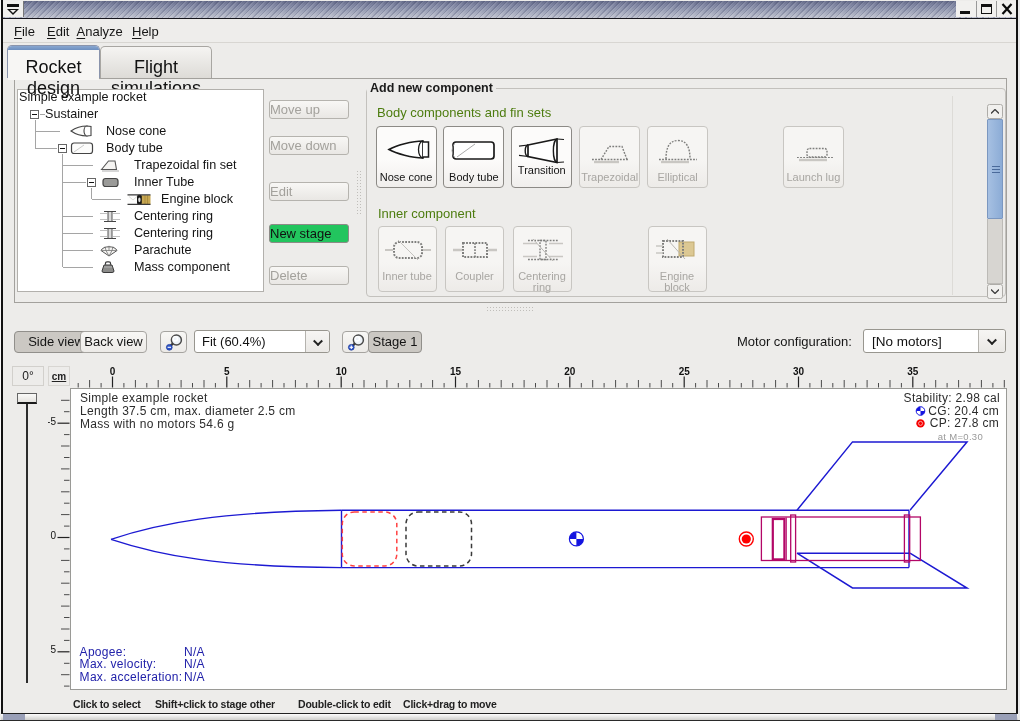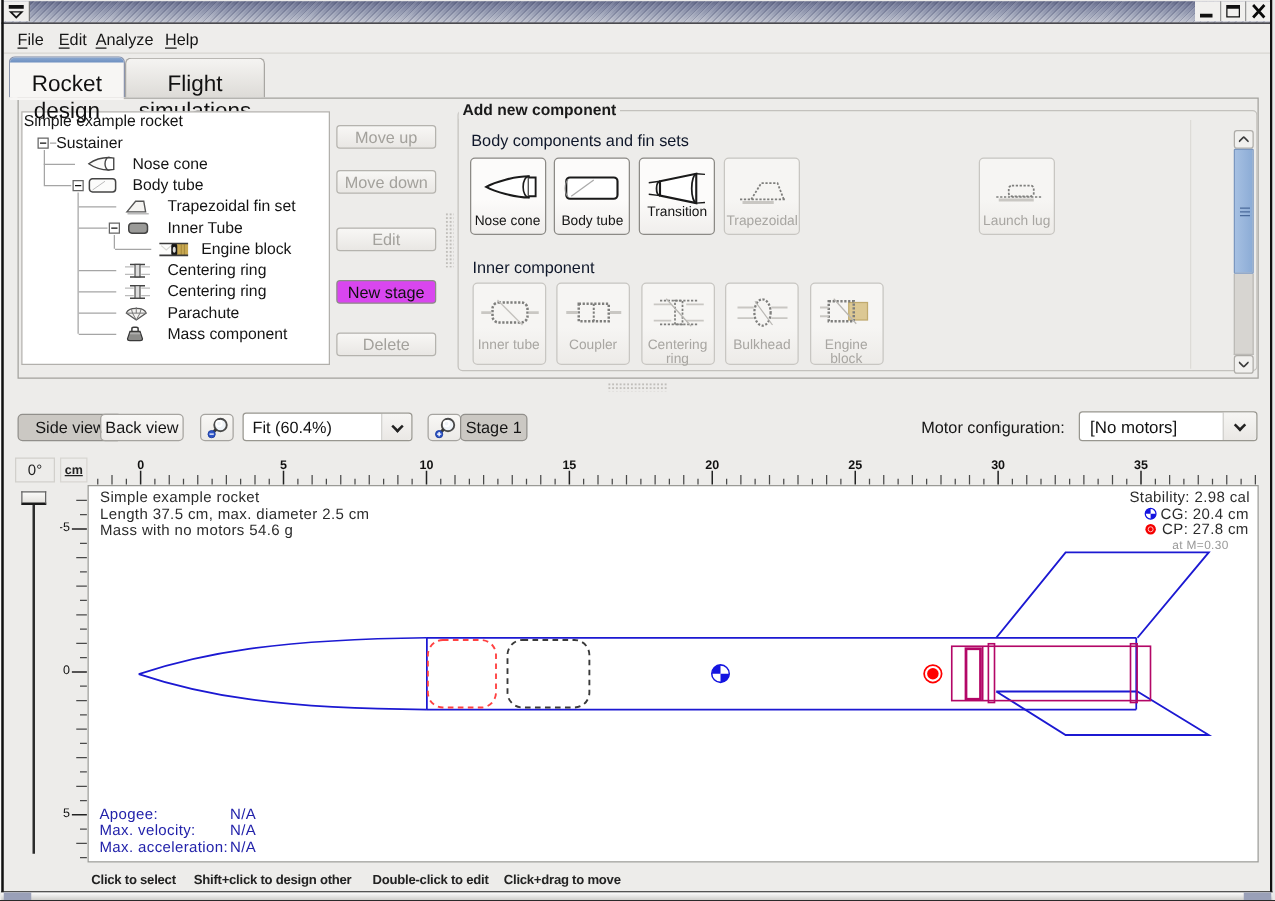--- a/index.html
+++ b/index.html
@@ -45,26 +45,26 @@
 #tabfill { position:absolute; left:8px; top:78px; width:91px; height:2px; background:#f7f6f4; z-index:3; }
 
 #tree { position:absolute; left:17px; top:89px; width:247px; height:203px; background:#fff; border:1px solid #b2b0ac; z-index:2; }
 .trow { position:absolute; font-size:12.6px; color:#141414; white-space:pre; z-index:3; }
 .ticn { position:absolute; z-index:3; }
 .exp { position:absolute; width:9px; height:9px; background:#fff; border:1px solid #666; z-index:4; }
 .expm { position:absolute; left:1px; top:3px; width:5px; height:1px; background:#111; }
 .tl { position:absolute; background:#a5a5a5; z-index:3; }
 
 .sbtn { position:absolute; left:269px; width:80px; height:19px; border:1px solid #b5b3ae; border-radius:3px;
-  background:linear-gradient(#f8f7f5,#e9e7e4); font-size:13px; text-align:center; line-height:17px; color:#a3a19c; z-index:2; }
-.sbtn.en { background:#d946ef; border-color:#8d8b87; color:#111; }
+  background:linear-gradient(#f8f7f5,#e9e7e4); font-size:13px; line-height:17px; color:#a3a19c; z-index:2; }
+.sbtn.en { background:#22c55e; border-color:#8d8b87; color:#111; }
 
 #fs { position:absolute; left:366px; top:88px; width:639.5px; height:208.5px; border:1px solid #c3c1bd; border-radius:4px; z-index:2; }
 #fslegend { position:absolute; left:367px; top:81px; background:#edecea; padding:0 3px; font-size:12.5px; font-weight:bold; color:#1a1a1a; z-index:3; }
-.flab { position:absolute; font-size:13px; color:#0f172a; z-index:3; }
+.flab { position:absolute; font-size:13px; color:#4d7c0f; z-index:3; }
 .cbtn { position:absolute; border-radius:4px; z-index:3; }
 .cbtn.en { border:1px solid #8c8a86; background:linear-gradient(#fcfbfa 55%,#f0eeec); }
 .cbtn.dis { border:1px solid #c8c6c2; background:linear-gradient(#f6f5f3 55%,#edebe8); }
 .clab { position:absolute; left:0; right:0; text-align:center; font-size:11px; line-height:11.5px; }
 .cbtn.en .clab { color:#141414; }
 .cbtn.dis .clab { color:#a8a6a2; }
 
 #sb { position:absolute; left:987px; top:104px; width:16px; height:195px; z-index:4; }
 .sbar-btn { position:absolute; left:0; width:16px; height:15px; background:#f1f0ee; border:1px solid #aeaca8; border-radius:2.5px; color:#333; text-align:center; }
 .sbar-btn svg { display:block; margin:4px auto 0; }
@@ -249,20 +249,28 @@
       <div class="clab" style="top:38px">Transition</div>
     </div>
 <div class="cbtn dis" style="left:579.2px;top:125.5px;width:61px;height:62px">
       <svg width="54" height="34" viewBox="0 0 54 34" style="position:absolute;left:3px;top:5px">
         <path d="M18,27.5 L26,14.5 L39,14.5 L44,27.5" fill="none" stroke="#7e7e7c" stroke-width="1.4" stroke-dasharray="1.8,1.3"></path>
         <path d="M9,27.5 L45,27.5" stroke="#7e7e7c" stroke-width="1.3" stroke-dasharray="1.8,1.3"></path>
         <path d="M11,30 L36,30" stroke="#c9c7c3" stroke-width="2.4"></path>
       </svg>
       <div class="clab" style="top:45px">Trapezoidal</div>
     </div>
+<div class="cbtn dis" style="left:647.1px;top:125.5px;width:61px;height:62px">
+      <svg width="54" height="34" viewBox="0 0 54 34" style="position:absolute;left:3px;top:5px">
+        <path d="M15,27 C15,16 18,8.5 27,8.5 C36,8.5 39,16 39,27" fill="none" stroke="#7e7e7c" stroke-width="1.4" stroke-dasharray="1.8,1.3"></path>
+        <path d="M8,27.5 L46,27.5" stroke="#7e7e7c" stroke-width="1.6" stroke-dasharray="1.8,1.3"></path>
+        <path d="M10,30 L38,30" stroke="#c9c7c3" stroke-width="2.4"></path>
+      </svg>
+      <div class="clab" style="top:45px">Elliptical</div>
+    </div>
 <div class="cbtn dis" style="left:782.9px;top:125.5px;width:61px;height:62px">
       <svg width="54" height="34" viewBox="0 0 54 34" style="position:absolute;left:3px;top:5px">
         <rect x="20" y="16.5" width="20" height="8.5" rx="2.5" fill="none" stroke="#7e7e7c" stroke-width="1.4" stroke-dasharray="1.8,1.3"></rect>
         <path d="M10,25.5 L46,25.5" stroke="#7e7e7c" stroke-width="1.2" stroke-dasharray="1.8,1.3"></path>
         <path d="M12,28 L40,28" stroke="#c9c7c3" stroke-width="2.4"></path>
       </svg>
       <div class="clab" style="top:45px">Launch lug</div>
     </div>
 <div class="cbtn dis" style="left:377.5px;top:225.5px;width:59px;height:66px">
       <svg width="54" height="34" viewBox="0 0 54 34" style="position:absolute;left:2px;top:6px">
@@ -281,28 +289,20 @@
       <div class="clab" style="top:44px">Coupler</div>
     </div>
 <div class="cbtn dis" style="left:512.5px;top:225.5px;width:59px;height:66px">
       <svg width="54" height="34" viewBox="0 0 54 34" style="position:absolute;left:2px;top:6px">
         <path d="M12,7.5 L42,7.5 M12,26.5 L42,26.5" stroke="#7e7e7c" stroke-width="1.5" stroke-dasharray="1.8,1.3"></path>
         <rect x="24" y="7.5" width="6" height="19" fill="none" stroke="#7e7e7c" stroke-width="1.4" stroke-dasharray="1.8,1.3"></rect>
         <path d="M7,10.5 L21,10.5 M33,10.5 L47,10.5 M7,23.5 L21,23.5 M33,23.5 L47,23.5" stroke="#c9c7c3" stroke-width="1.5"></path>
         <path d="M17,6 L37,28" stroke="#b8b6b2" stroke-width="1"></path>
       </svg>
       <div class="clab" style="top:44px">Centering<br>ring</div>
-    </div>
-<div class="cbtn dis" style="left:580.0px;top:225.5px;width:59px;height:66px">
-      <svg width="54" height="34" viewBox="0 0 54 34" style="position:absolute;left:2px;top:6px">
-        <ellipse cx="27" cy="17" rx="6.5" ry="10.5" fill="none" stroke="#7e7e7c" stroke-width="1.8" stroke-dasharray="1.8,1.3"></ellipse>
-        <path d="M7,13 L20,13 M34,13 L47,13 M7,21.5 L20,21.5 M34,21.5 L47,21.5" stroke="#c9c7c3" stroke-width="1.5"></path>
-        <path d="M21,8 L35,27" stroke="#b8b6b2" stroke-width="1"></path>
-      </svg>
-      <div class="clab" style="top:44px">Bulkhead</div>
     </div>
 <div class="cbtn dis" style="left:647.5px;top:225.5px;width:59px;height:66px">
       <svg width="54" height="34" viewBox="0 0 54 34" style="position:absolute;left:2px;top:6px">
         <rect x="28" y="9" width="15" height="14" fill="#dcc893" stroke="#c0aa6e" stroke-width="1"></rect>
         <rect x="12" y="8" width="20" height="16" fill="none" stroke="#7e7e7c" stroke-width="2" stroke-dasharray="1.8,1.3"></rect>
         <path d="M5,13 L12,13 M5,20 L12,20" stroke="#c9c7c3" stroke-width="1.5"></path>
         <path d="M16,6 L34,26" stroke="#b8b6b2" stroke-width="1"></path>
       </svg>
       <div class="clab" style="top:44px">Engine<br>block</div>
     </div>
@@ -526,21 +526,21 @@
 <text x="9.6" y="267.5" font-size="12" fill="#2222aa" letter-spacing="0.3">Apogee:</text>
       <text x="114" y="267.5" font-size="12" fill="#2222aa" letter-spacing="0.3">N/A</text>
 <text x="9.6" y="280.4" font-size="12" fill="#2222aa" letter-spacing="0.3">Max. velocity:</text>
       <text x="114" y="280.4" font-size="12" fill="#2222aa" letter-spacing="0.3">N/A</text>
 <text x="9.6" y="293.3" font-size="12" fill="#2222aa" letter-spacing="0.3">Max. acceleration:</text>
       <text x="114" y="293.3" font-size="12" fill="#2222aa" letter-spacing="0.3">N/A</text>
   </svg>
 
   <div id="status">
     <span style="left:73px">Click to select</span>
-    <span style="left:155px">Shift+click to design other</span>
+    <span style="left:155px">Shift+click to stage other</span>
     <span style="left:298px">Double-click to edit</span>
     <span style="left:403px">Click+drag to move</span>
   </div>
 
   <div id="brd-l"></div>
     <div id="brd-l2"></div>
     <div id="brd-r"></div>
     <div id="brd-r2"></div>
   <div id="bot1"></div>
     <div id="bot2"></div>

